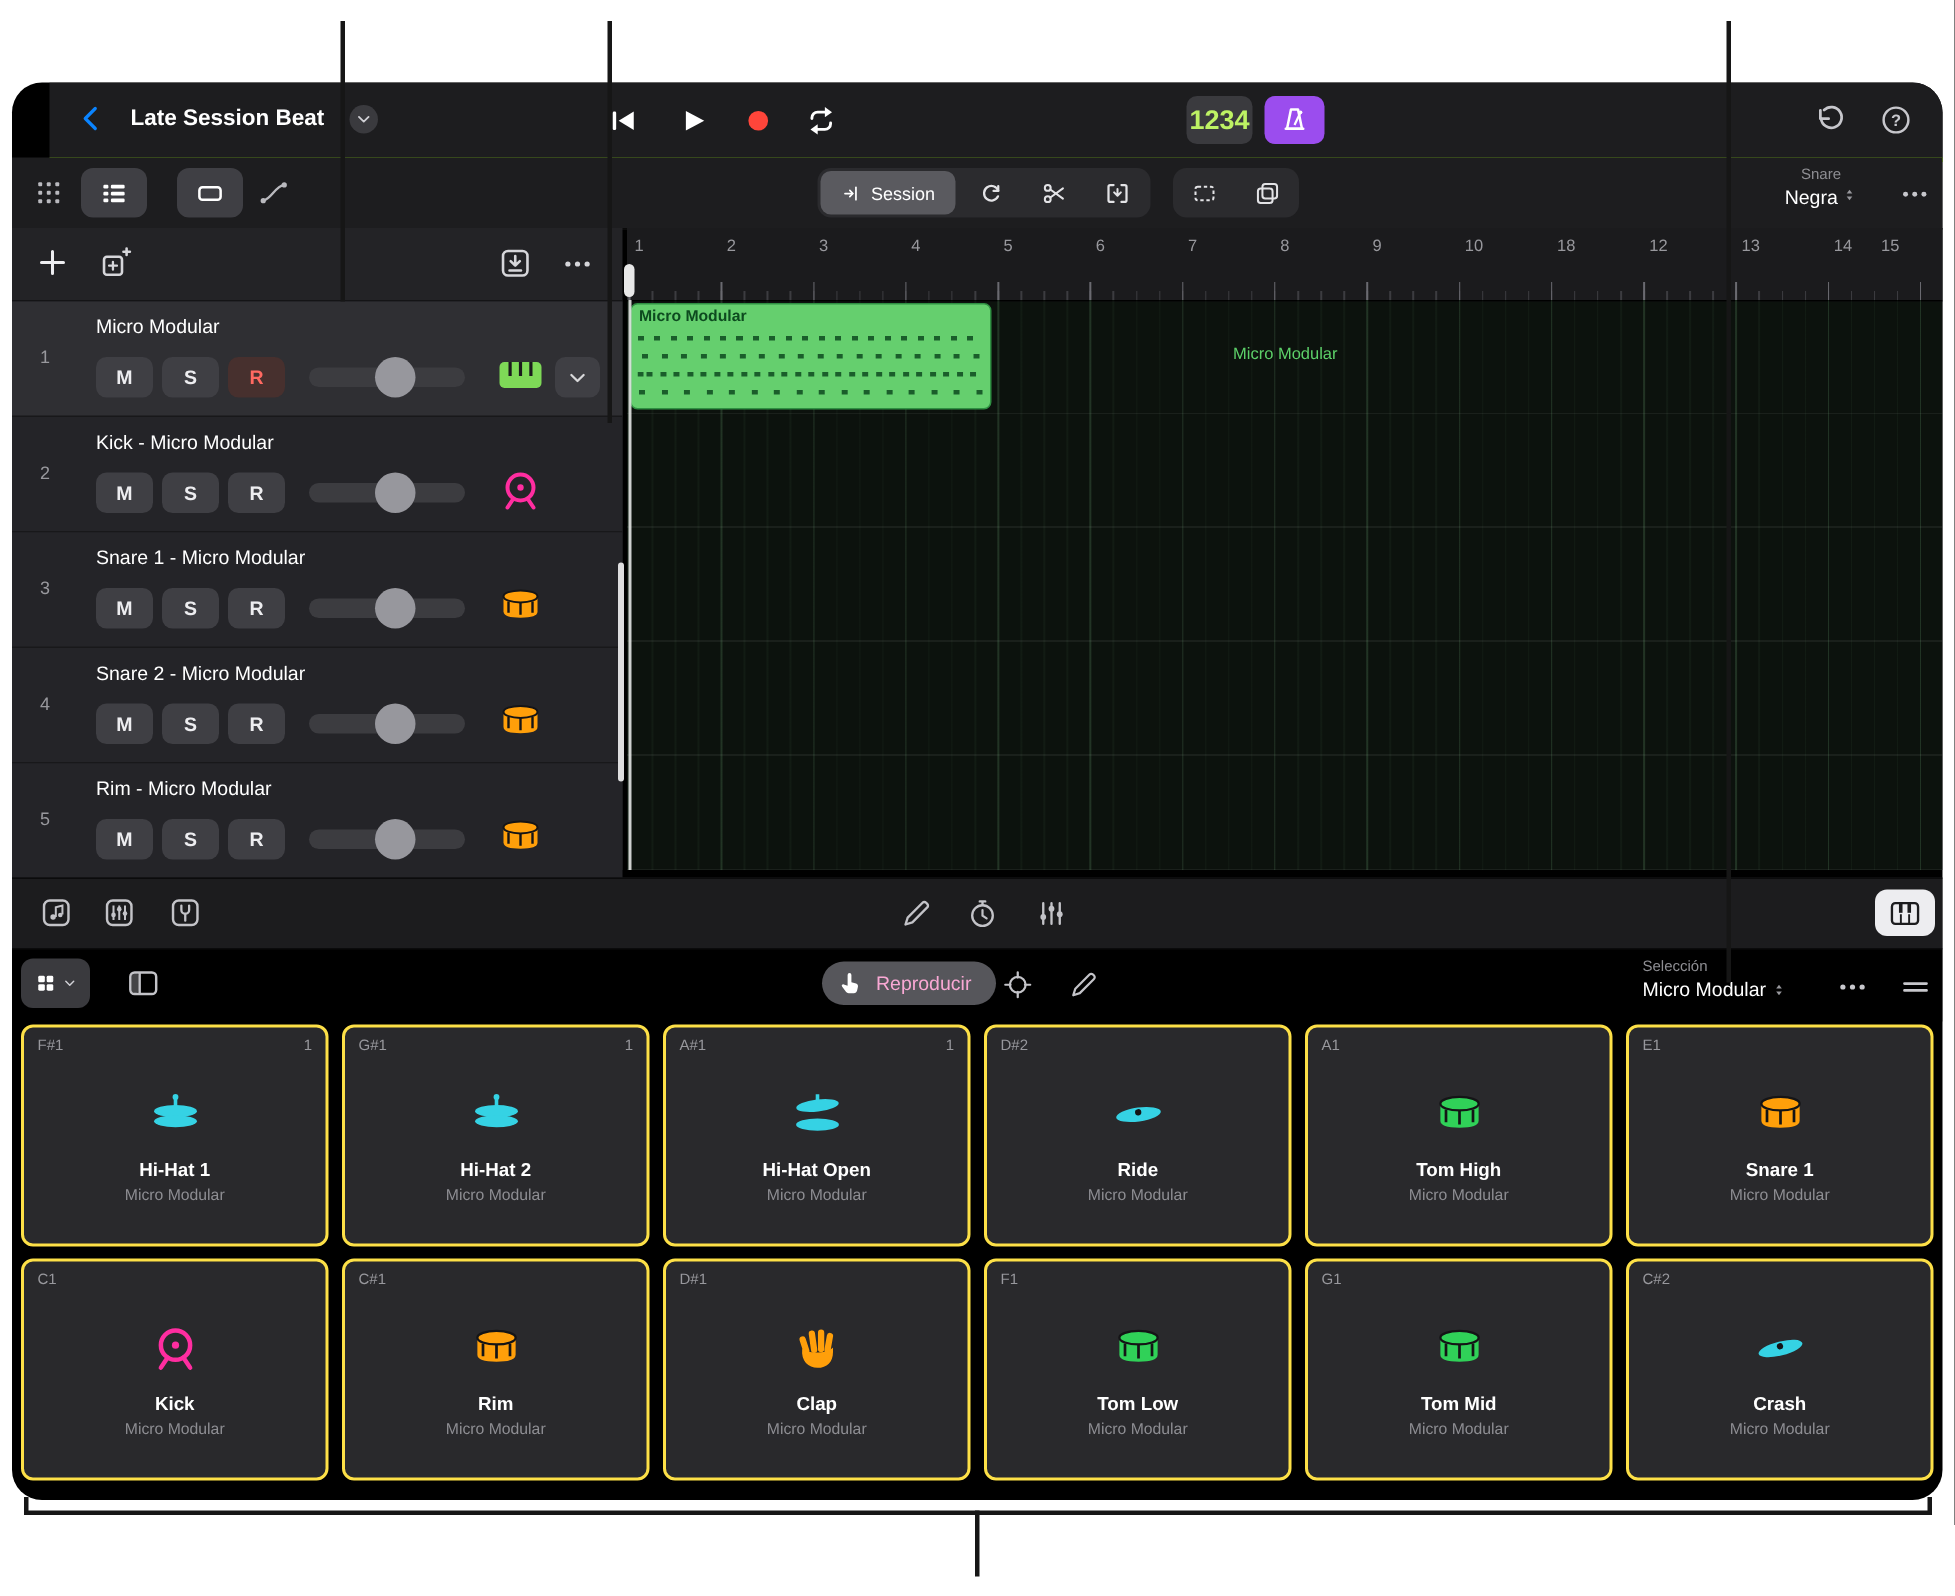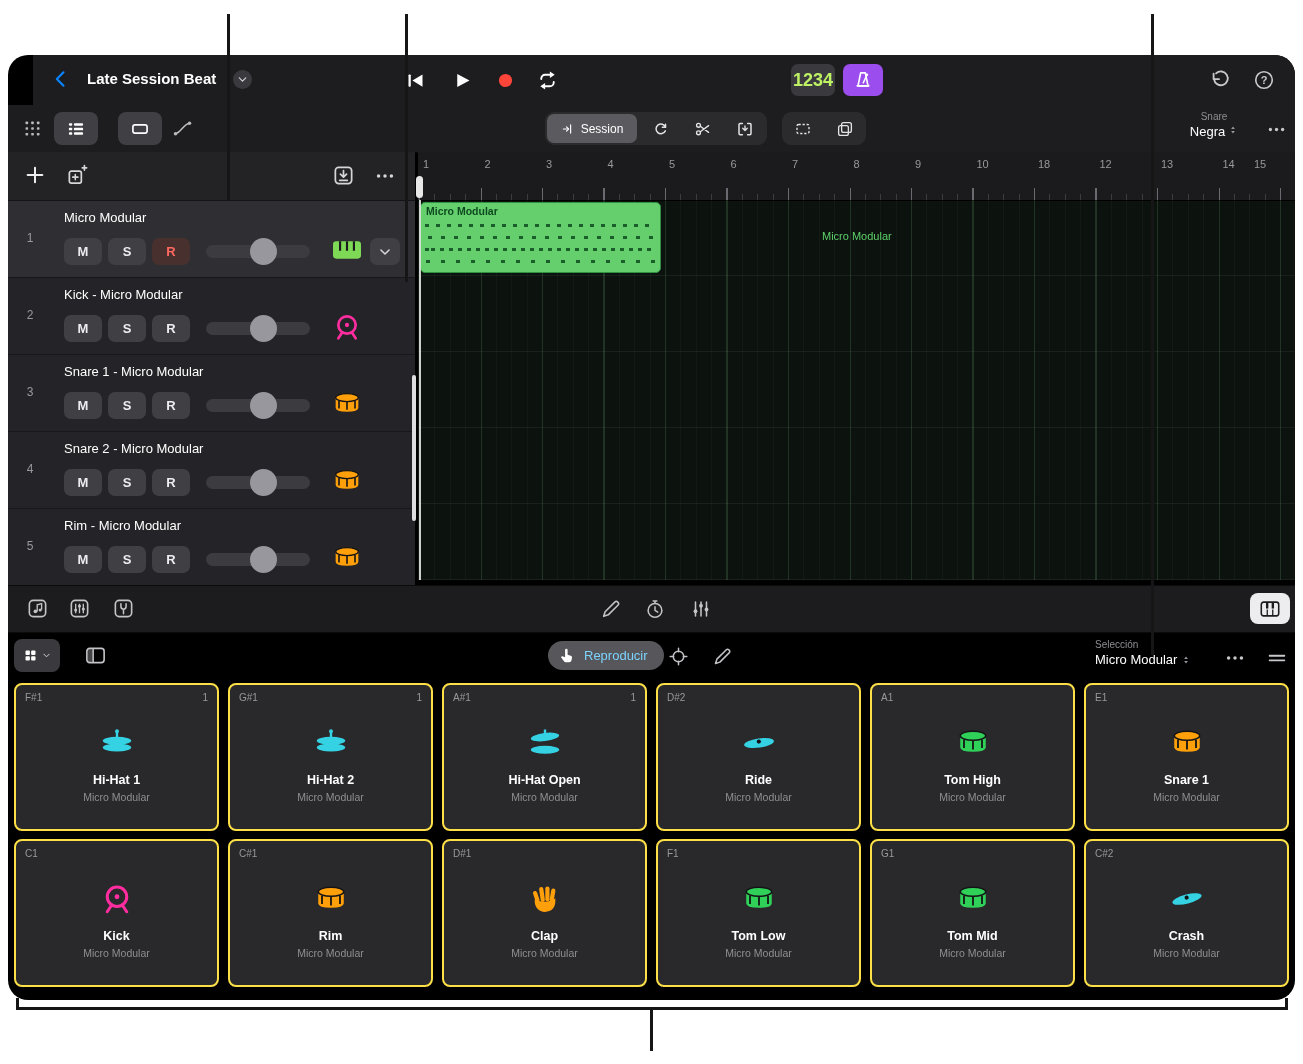--- a/index.html
+++ b/index.html
@@ -87,21 +87,21 @@
   
   .mid-tb{position:absolute;left:0;top:530px;width:100%;height:46px;background:#1c1c1e;border-top:1px solid #0b0b0c;border-bottom:1px solid #0b0b0c;}
   .kb-btn{position:absolute;left:1242px;top:7px;width:40px;height:31px;background:#ededf0;border-radius:8px;display:flex;align-items:center;justify-content:center;}
   .kb-btn .icon{width:22px;height:22px;}
 
   
   .pads-tb{position:absolute;left:0;top:578px;width:100%;height:48px;background:#000;}
   .pads-view-btn{position:absolute;left:6px;top:6px;width:46px;height:33px;background:#3a3a3e;border-radius:8px;display:flex;align-items:center;justify-content:center;gap:4px;}
   .pads-view-btn .g{width:15px;height:15px;}
   .pads-view-btn .c{width:9px;height:9px;}
-  .play-pill{position:absolute;left:540px;top:8px;height:29px;background:#56565b;border-radius:15px;color:#7dd3fc;font-size:13px;line-height:29px;padding:0 16px 0 36px;}
+  .play-pill{position:absolute;left:540px;top:8px;height:29px;background:#56565b;border-radius:15px;color:#f9a8d4;font-size:13px;line-height:29px;padding:0 16px 0 36px;}
   .play-pill .icon{position:absolute;left:9px;top:5px;width:19px;height:19px;}
   .sel-wrap{position:absolute;left:1087px;top:6px;}
   .sel-label{font-size:10px;color:#8e8e93;}
   .sel-value{margin-top:2px;font-size:13px;color:#fff;display:flex;align-items:center;gap:4px;}
   .sel-value .icon{width:10px;height:12px;}
 
   
   .pads-grid{position:absolute;left:6px;top:628px;width:1275px;height:310px;display:grid;grid-template-columns:repeat(6,1fr);grid-template-rows:148px 148px;gap:8px 9px;}
   .pad{position:relative;background:#29292c;border:2px solid #fde047;border-radius:8px;box-sizing:border-box;}
   .pad-note{position:absolute;left:9px;top:7px;font-size:10px;color:#98989d;}

